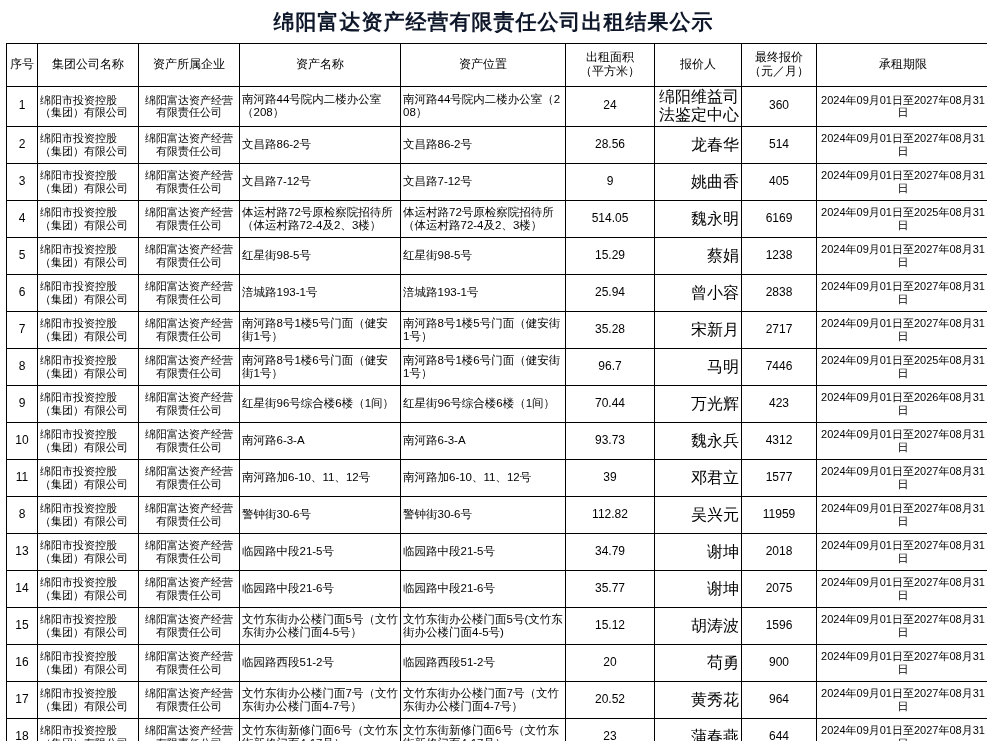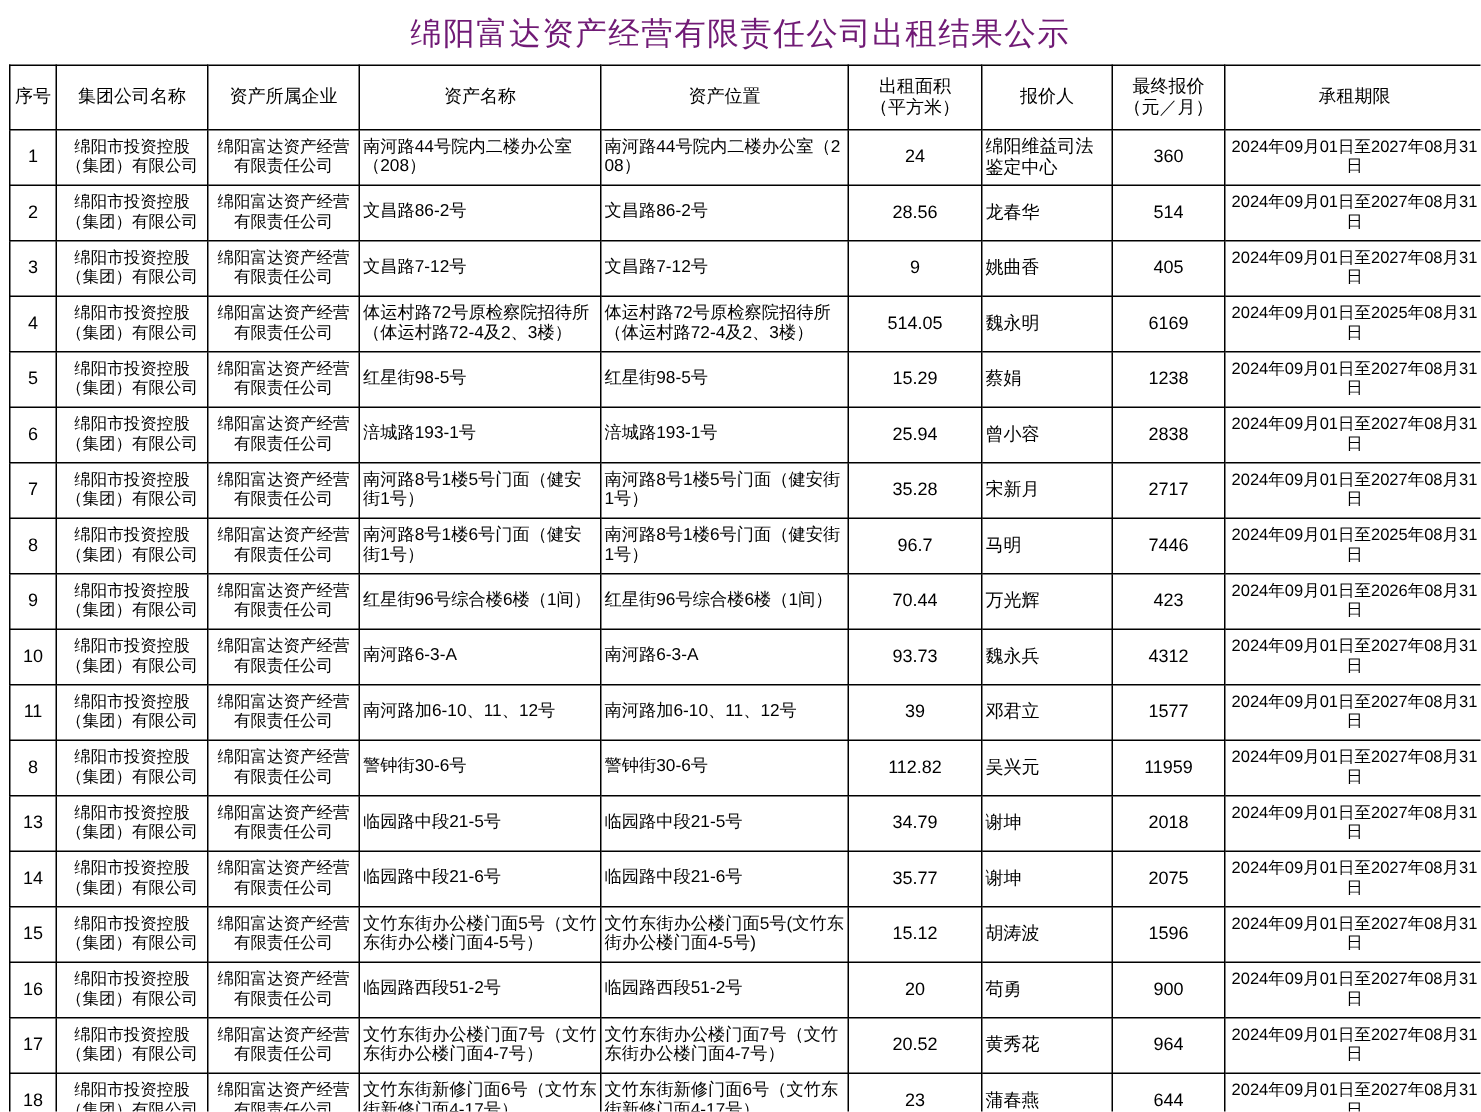--- a/index.html
+++ b/index.html
@@ -16,25 +16,25 @@
   }
   .page {
     width: 987px;
     height: 741px;
     box-sizing: border-box;
     padding: 4px 6px 0 6px;
   }
   .doc-title {
     text-align: center;
     font-family: "Liberation Serif", serif;
-    font-weight: normal;
+    font-weight: bold;
     font-size: 21px;
     letter-spacing: 1px;
     margin: 4px 0 7px 0;
-    color: #701a75;
+    color: #0f172a;
   }
   table.grid {
     border-collapse: collapse;
     width: 975px;
     table-layout: fixed;
     font-size: 11px;
   }
   table.grid th, table.grid td {
     border: 1px solid #000;
     padding: 1px 2px;
@@ -45,26 +45,26 @@
   table.grid th {
     text-align: center;
     font-weight: normal;
     font-size: 12px;
     height: 40px;
   }
   table.grid td {
     height: 34px;
   }
   .c-idx { width: 26px; text-align: center; font-size: 12px;}
-  .c-group { width: 96px; text-align: center; font-size: 11px; }
+  .c-group { width: 96px; text-align: left; font-size: 11px; }
   .c-owner { width: 96px; text-align: center; font-size: 11px; }
   .c-name { width: 156px; text-align: left; font-size: 11.5px; }
   .c-loc { width: 160px; text-align: left; font-size: 11.5px; margin-left: 20px; }
   .c-area { width: 84px; text-align: center; font-size: 12px; }
-  .c-bidder { width: 82px; text-align: left; font-size: 12px; }
+  .c-bidder { width: 82px; text-align: right; font-size: 16px; }
   .c-price { width: 70px; text-align: center; font-size: 12px; }
   .c-term { width: 168px; text-align: center; font-size: 11px; }
   .hdr-2line { line-height: 1.2; }
 </style>
 </head>
 <body>
 
 <div class="page">
 
   <div class="doc-title">绵阳富达资产经营有限责任公司出租结果公示</div>

